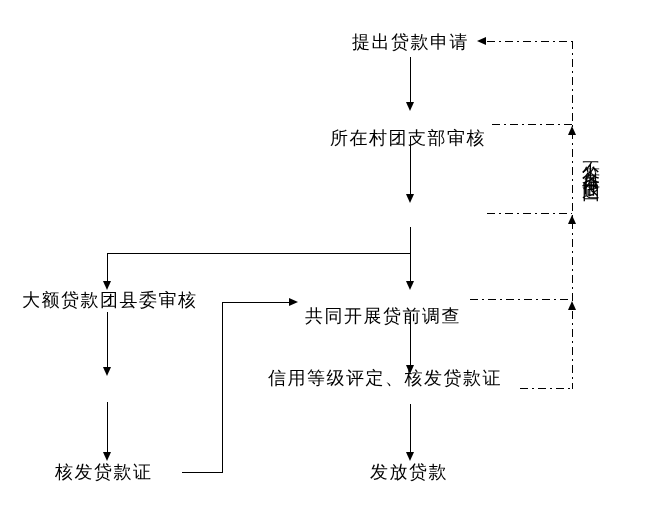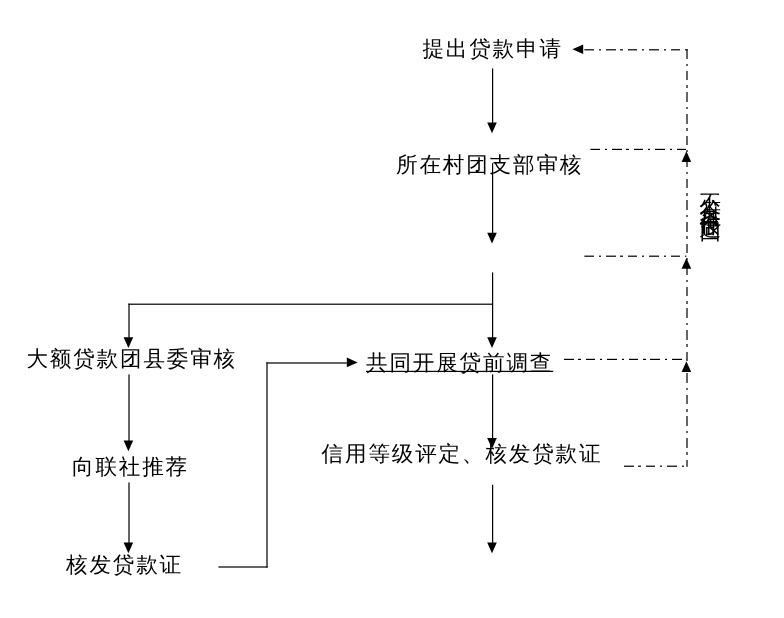--- a/index.html
+++ b/index.html
@@ -47,24 +47,24 @@
   .arr-right { border-top: 4px solid transparent; border-bottom: 4px solid transparent; border-left: 9px solid #000; }
 </style>
 </head>
 <body>
 
 <div id="canvas">
 
   <div class="node" style="left:352px; top:32px;">提出贷款申请</div>
   <div class="node" style="left:330px; top:128px;">所在村团支部审核</div>
   <div class="node" style="left:22px;  top:290px;">大额贷款团县委审核</div>
-  <div class="node" style="left:305px; top:293px;text-decoration:underline;">共同开展贷前调查</div>
-  <div class="node" style="left:60px;  top:380px;">向联社推荐</div>
+  <div class="node" style="left:305px; top:306px;">共同开展贷前调查</div>
   <div class="node" style="left:268px; top:368px;font-family:Liberation Serif, serif;">信用等级评定、核发贷款证</div>
   <div class="node" style="left:55px;  top:462px;">核发贷款证</div>
+  <div class="node" style="left:370px; top:462px;">发放贷款</div>
 
   <div class="vlabel" style="left:582px; top:147px;">不符合条件退回</div>
 
   <div class="vline" style="left:410px; top:57px;  height:46px;"></div>
   <div class="arr arr-down" style="left:406px; top:102px;"></div>
 
   <div class="vline" style="left:410px; top:136px; height:59px;"></div>
   <div class="arr arr-down" style="left:406px; top:194px;"></div>
 
   <div class="vline" style="left:410px; top:227px; height:55px;"></div>

